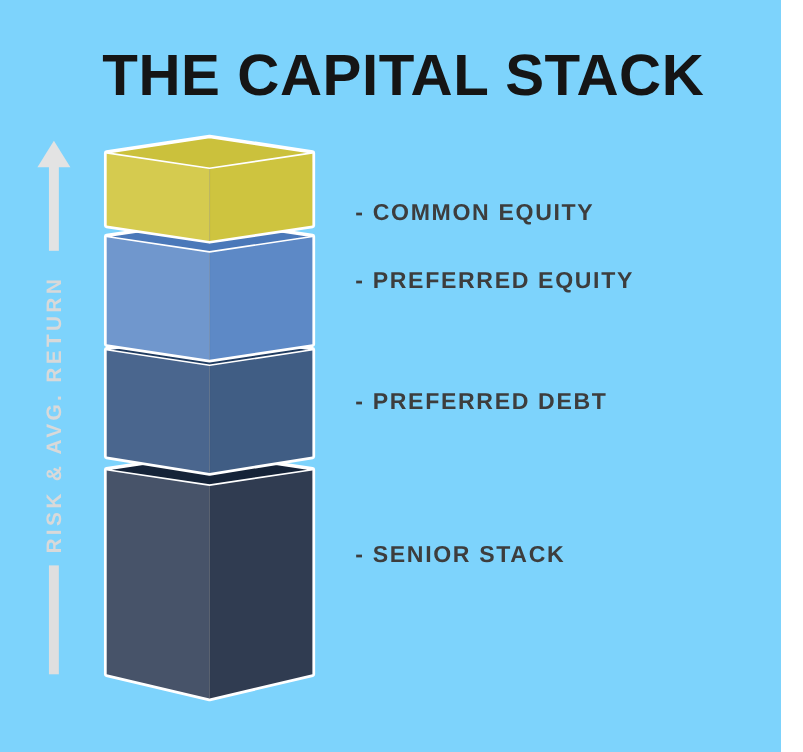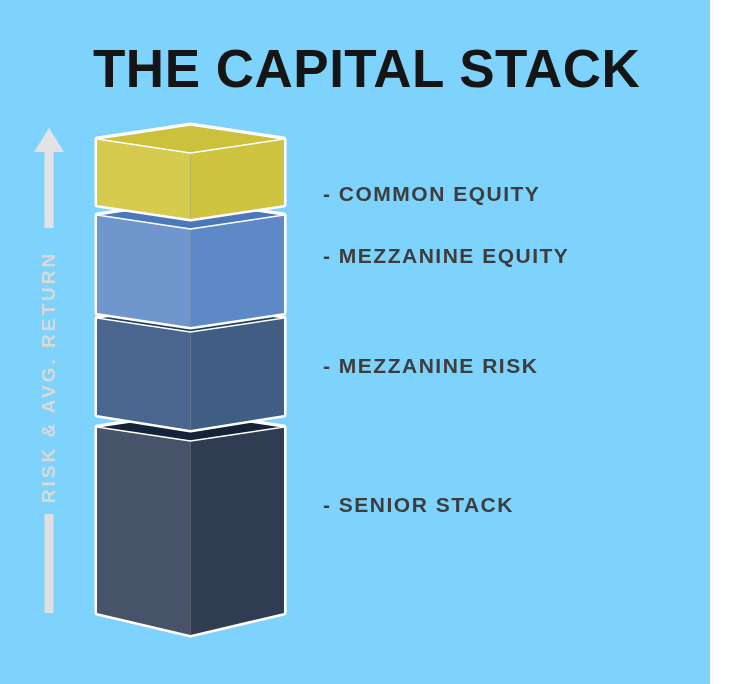--- a/index.html
+++ b/index.html
@@ -85,17 +85,17 @@
           <polygon points="97,139 190.5,153 190.5,219 97,205" fill="#d5cb4f"></polygon>
           <polygon points="284,139 190.5,153 190.5,219 284,205" fill="#cec43f"></polygon>
           <line x1="190.5" y1="153" x2="190.5" y2="219" stroke="rgba(0,0,0,0.14)" stroke-width="1"></line>
           <polygon points="190.5,125 284,139 190.5,153 97,139" fill="#cbc13c" stroke="#ffffff" stroke-width="1.5" stroke-linejoin="round"></polygon>
         </g>
       </g>
   </svg>
 
   <div id="labels">
       <div class="layer-label" style="top: 166px; color: rgb(61, 61, 61); margin-top: 17px;">- COMMON EQUITY</div>
-      <div class="layer-label" style="top: 245px; color: rgb(61, 61, 61);">- MEZZANINE EQUITY</div>
-      <div class="layer-label" style="top: 355px; color: rgb(61, 61, 61);">- MEZZANINE RISK</div>
+      <div class="layer-label" style="top: 245px; color: rgb(61, 61, 61);">- PREFERRED EQUITY</div>
+      <div class="layer-label" style="top: 355px; color: rgb(61, 61, 61);">- PREFERRED DEBT</div>
       <div class="layer-label" style="top: 494px; color: rgb(61, 61, 61);">- SENIOR STACK</div>
     </div>
 </div>
 
 </body></html>

